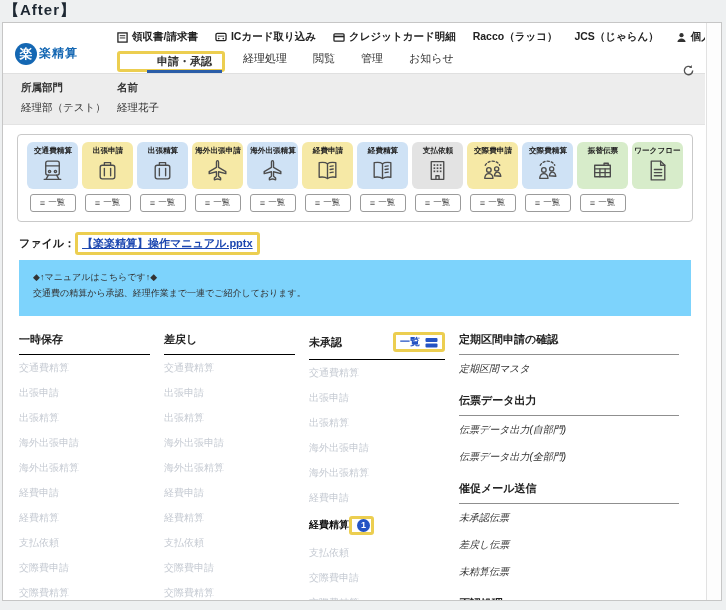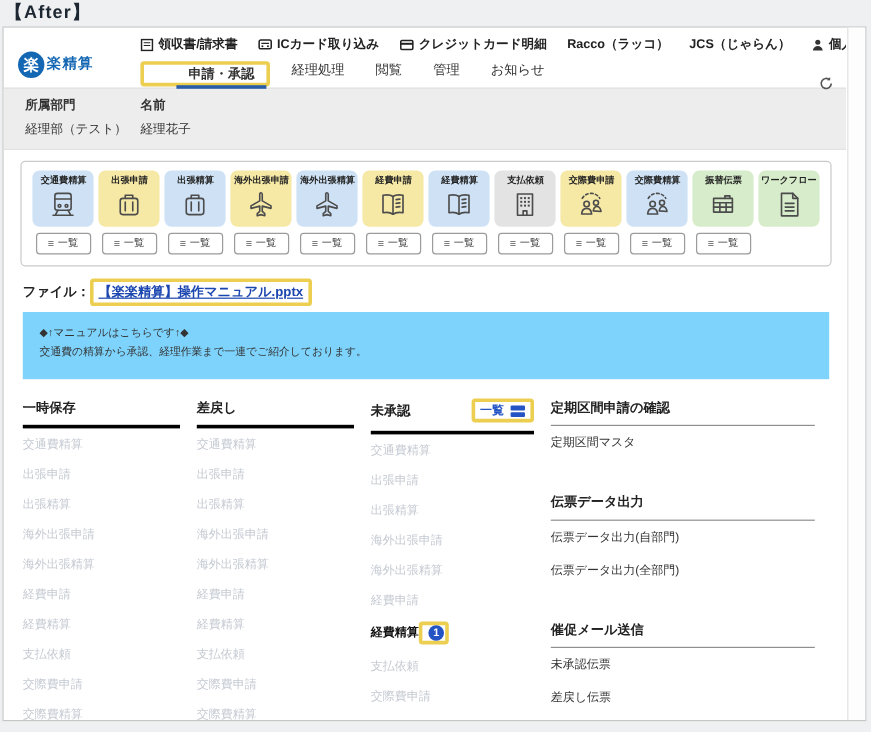--- a/index.html
+++ b/index.html
@@ -62,33 +62,33 @@
   .file-row { display:flex; align-items:center; margin:10px 0 5px 2px; font-size:11px; }
   .file-label { font-weight:700; color:#222; }
   .hl { border:3px solid #ecce50; border-radius:3px; padding:1px 4px; display:inline-flex; align-items:center; }
   .file-link { color:#1b46b0; font-weight:700; text-decoration:underline; cursor:pointer; font-size:11px; }
   .notice { background:#7dd3fc; margin:2px 2px 0 2px; padding:9px 14px 15px; font-size:9px; color:#333; line-height:1.8; }
 
   
   .cols { display:grid; grid-template-columns:145px 145px 150px 1fr; margin:16px 0 0 2px; }
   .col { padding-right:14px; }
   .col-header { font-size:11px; font-weight:700; color:#222; padding-bottom:7px;
-    border-bottom:3px solid #000000; display:flex; align-items:center; }
+    border-bottom:1px solid #000000; display:flex; align-items:center; }
   .col3-list { margin-left:auto; }
   .hl-sm { border:3px solid #ecce50; border-radius:3px; padding:0 4px; display:inline-flex; align-items:center; gap:5px; }
   .list-link { color:#2453c4; font-size:10px; cursor:pointer; }
   .col-item { font-size:10px; color:#c5cad2; padding:5.5px 0; display:flex; align-items:center; white-space:nowrap; }
   .col-item.active { color:#111; font-weight:700; }
   .badge { display:inline-block; width:13px; height:13px; border-radius:50%; background:#2453c4; color:#fff;
     font-size:9px; font-weight:700; text-align:center; line-height:13px; margin-left:4px; }
 
   .rcol .r-header { font-size:11px; font-weight:700; color:#222; padding:7px 0 7px;
-    border-bottom:1px solid #8f8f8f; margin-top:22px; }
+    border-bottom:1px solid #8f8f8f; margin-top:4px; }
   .rcol .r-header:first-child { margin-top:0; padding-top:0; }
-  .rcol .r-item { font-size:10px; color:#333; padding:6.5px 0; cursor:pointer; display:flex; align-items:center; }
+  .rcol .r-item { font-size:10px; color:#333; padding:6.5px 0; cursor:pointer; display:flex; align-items:center;font-style:italic; }
 
   .ic-stroke { fill:none; stroke:#4c4c4c; stroke-width:1.3; stroke-linecap:round; stroke-linejoin:round; }
 </style>
 </head>
 <body>
 
 <div class="after-label">【After】</div>
 
 <div class="frame">
   <div class="scroll-track"></div>

